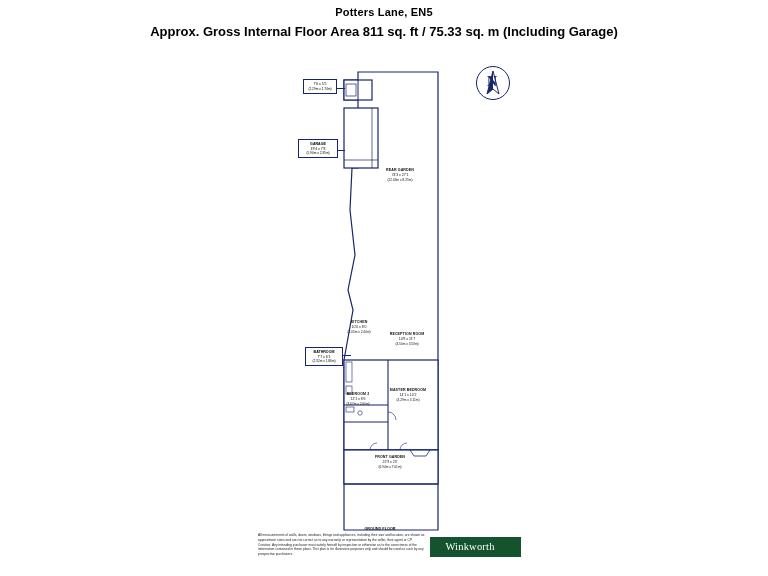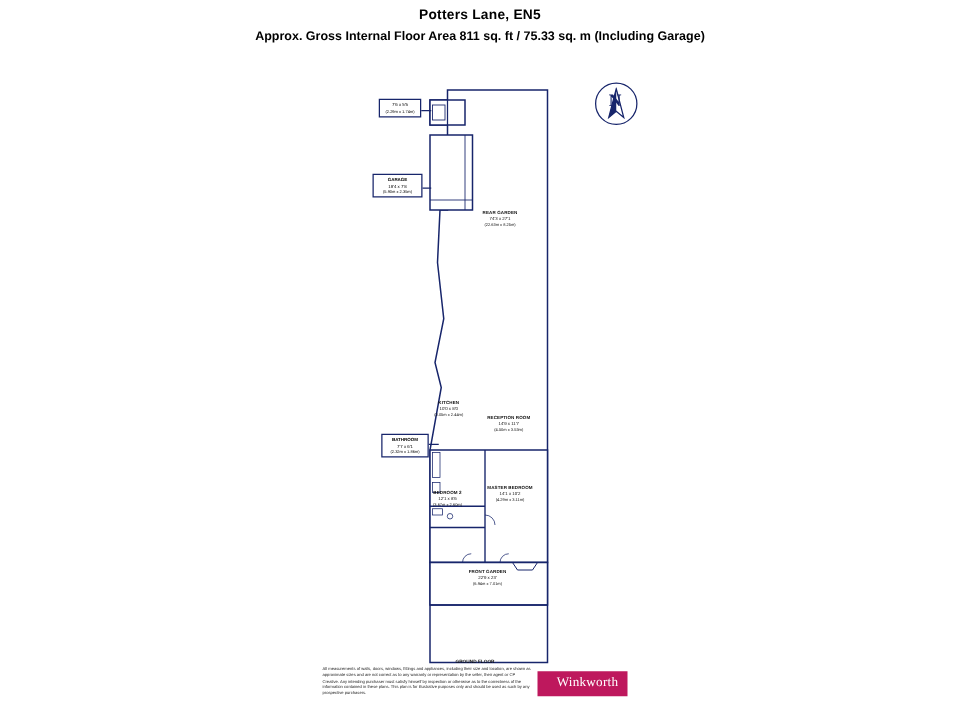--- a/index.html
+++ b/index.html
@@ -30,21 +30,21 @@
     width: 768px;
     text-align: center;
   }
   .header .title {
     font-size: 11px;
     font-weight: bold;
     letter-spacing: 0.2px;
     margin-bottom: 4px;
   }
   .header .subtitle {
-    font-size: 10px;
+    font-size: 13px;
     font-weight: bold;
     line-height: 1.5;
   }
 
   
   .compass {
     position: absolute;
     left: 476px;
     top: 66px;
     width: 36px;
@@ -135,23 +135,23 @@
     width: 168px;
     font-size: 3.3px;
     line-height: 1.45;
     color: #222222;
     text-align: left;
   }
   .brandbar {
     position: absolute;
     left: 430px;
     top: 537px;
-    width: 72px;
+    width: 91px;
     height: 20px;
-    background: #be185d;
+    background: #14532d;
   }
   .brandbar .wordmark {
     position: absolute;
     left: 0; top: 0;
     width: 80px; height: 20px;
     line-height: 20px;
     text-align: center;
     color: #ffffff;
     font-family: "Liberation Serif", serif;
     font-size: 10.5px;

